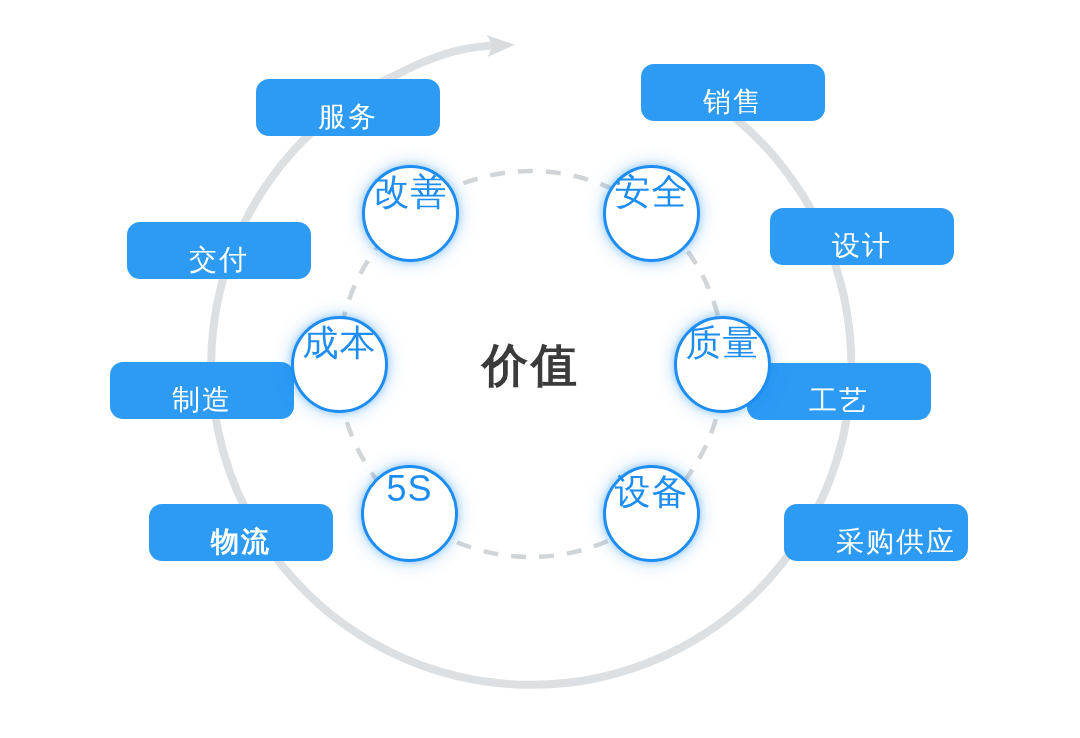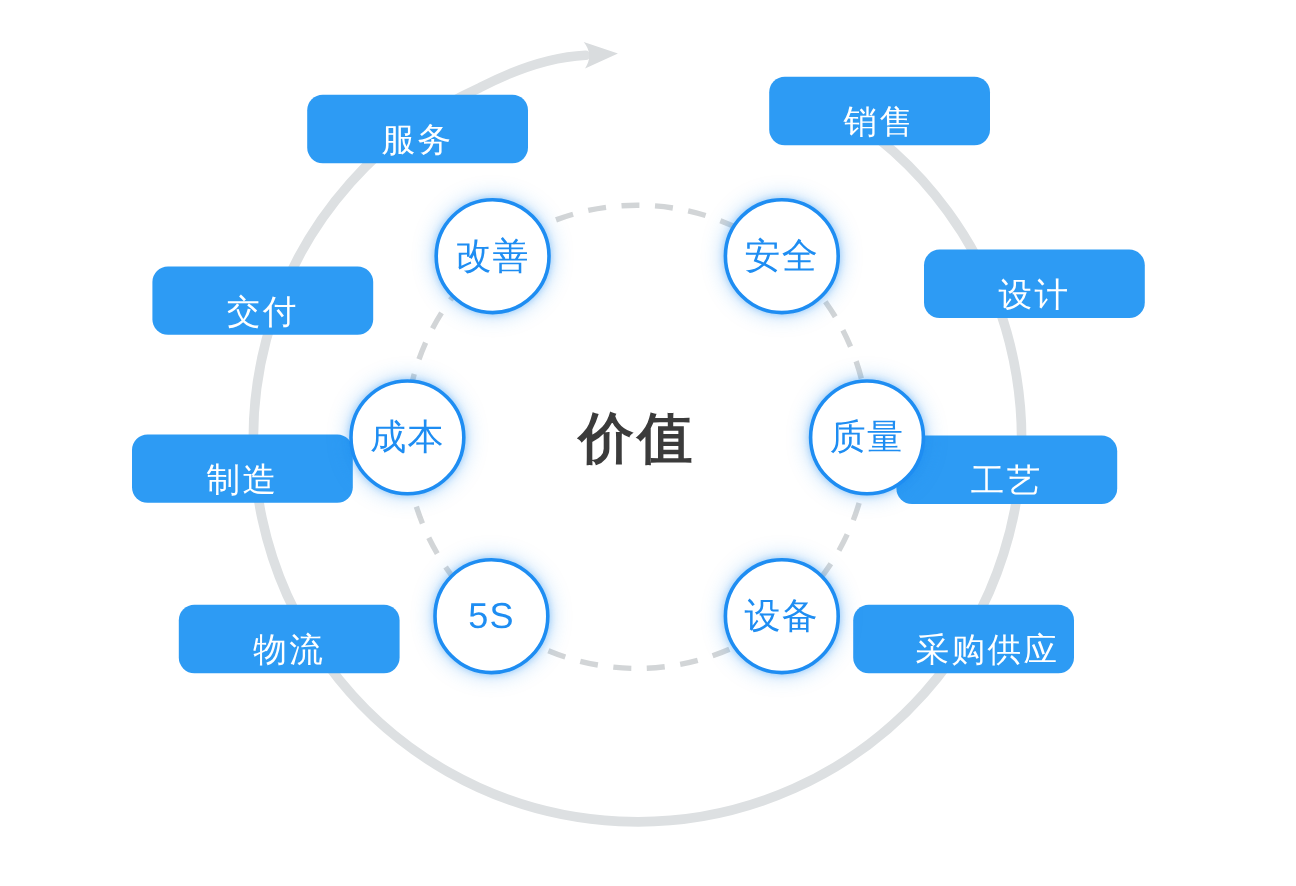--- a/index.html
+++ b/index.html
@@ -31,45 +31,45 @@
     display:flex;align-items:flex-end;justify-content:center;
     white-space:nowrap;
   }
   .node{
     position:absolute;
     width:97px;height:97px;
     background:#fff;
     border:3px solid var(--node-blue);
     border-radius:50%;
     color:var(--node-blue);
-    font-size:30px;
+    font-size:36px;
     letter-spacing:1px;
-    display:flex;align-items:center;justify-content:center;
+    display:flex;justify-content:center;
     box-shadow:0 0 6px rgba(30,141,242,0.35), 0 0 18px rgba(30,141,242,0.35);
     white-space:nowrap;
   }
   .center-label{
     position:absolute;
     left:531px;top:366px;
     transform:translate(-50%,-50%);
     font-size:46px;
     font-weight:bold;
     letter-spacing:3px;
     color:var(--text-dark);
     white-space:nowrap;
     text-align:center;
   }
   
   .pill-service{left:256px;top:79px;}
   .pill-sales{left:641px;top:64px;}
   .pill-design{left:770px;top:208px;}
   .pill-process{left:747px;top:363px;}
-  .pill-procurement{left:711px;top:504px;padding-left:40px;}
+  .pill-procurement{left:784px;top:504px;padding-left:40px;}
   .pill-warehouse{left:449px;top:646px;}
-  .pill-logistics{left:149px;top:504px;}
+  .pill-logistics{left:149px;top:504px;font-weight:bold;}
   .pill-manufacturing{left:110px;top:362px;}
   .pill-delivery{left:127px;top:222px;}
   
   .node-improvement{left:362px;top:165px;}
   .node-safety{left:603px;top:165px;}
   .node-quality{left:674px;top:316px;}
   .node-equipment{left:603px;top:465px;}
   .node-5s{left:361px;top:465px;}
   .node-cost{left:291px;top:316px;}
 </style>

